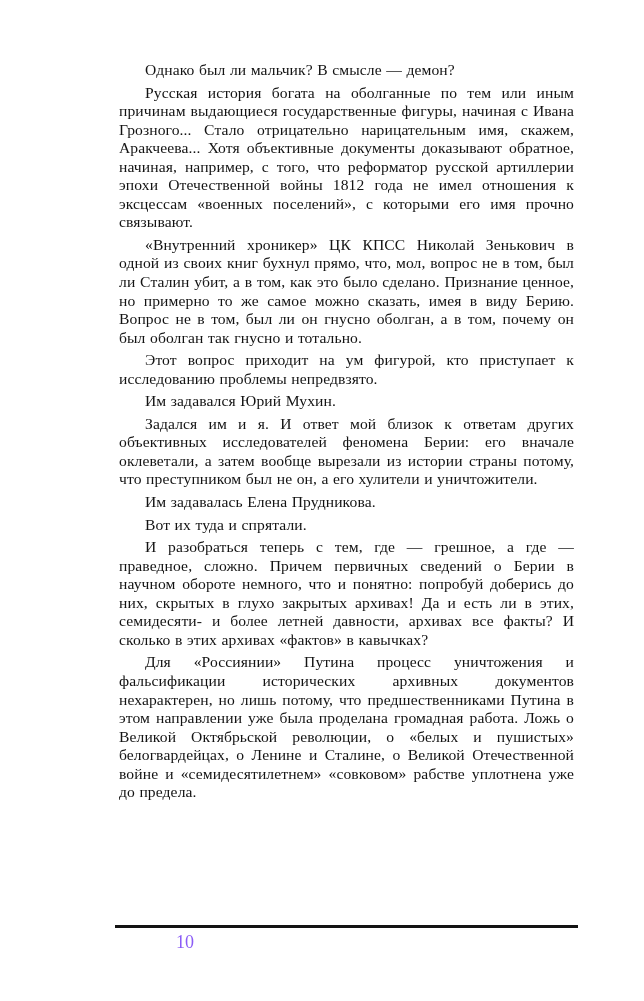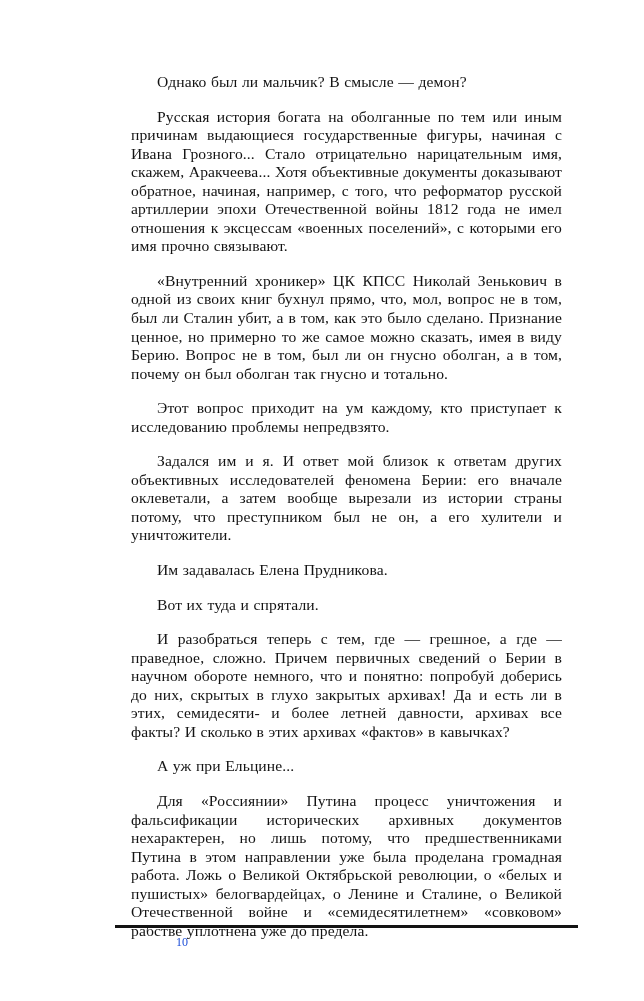--- a/index.html
+++ b/index.html
@@ -16,57 +16,57 @@
     font-family: "Liberation Serif", "DejaVu Serif", serif;
     color: #131313;
   }
   .text-block {
     position: absolute;
     left: 115px;
     top: 57px;
     width: 463px;
   }
   .text-block p {
-    margin: 16px;
+    margin: 4px;
     padding: 0;
     font-size: 15.6px;
     line-height: 18.55px;
     text-align: justify;
     text-indent: 26px;
     letter-spacing: 0.1px;
     word-spacing: 0.5px;
   }
   .footer-rule {
     position: absolute;
     left: 115px;
     top: 925px;
     width: 463px;
     height: 3px;
     background: #131313;
   }
   .page-number {
     position: absolute;
     left: 176px;
     top: 931px;
-    font-size: 12px;
+    font-size: 18px;
     line-height: 22px;
-    color: #1d4ed8;
+    color: #8b5cf6;
   }
 </style>
 </head>
 <body>
 
 <div class="page">
   <div class="text-block">
       <p>Однако был ли мальчик? В смысле — демон?</p>
       <p>Русская история богата на оболганные по тем или иным причинам выдающиеся государственные фигуры, начиная с Ивана Грозного... Стало отрицательно нарицательным имя, скажем, Аракчеева... Хотя объективные документы доказывают обратное, начиная, например, с того, что реформатор русской артиллерии эпохи Отечественной войны 1812 года не имел отношения к эксцессам «военных поселений», с которыми его имя прочно связывают.</p>
       <p>«Внутренний хроникер» ЦК КПСС Николай Зенькович в одной из своих книг бухнул прямо, что, мол, вопрос не в том, был ли Сталин убит, а в том, как это было сделано. Признание ценное, но примерно то же самое можно сказать, имея в виду Берию. Вопрос не в том, был ли он гнусно оболган, а в том, почему он был оболган так гнусно и тотально.</p>
-      <p>Этот вопрос приходит на ум каждому, кто приступает к исследованию проблемы непредвзято.</p>
+      <p>Этот вопрос приходит на ум фигурой, кто приступает к исследованию проблемы непредвзято.</p>
+      <p>Им задавался Юрий Мухин.</p>
       <p>Задался им и я. И ответ мой близок к ответам других объективных исследователей феномена Берии: его вначале оклеветали, а затем вообще вырезали из истории страны потому, что преступником был не он, а его хулители и уничтожители.</p>
       <p>Им задавалась Елена Прудникова.</p>
       <p>Вот их туда и спрятали.</p>
       <p>И разобраться теперь с тем, где — грешное, а где — праведное, сложно. Причем первичных сведений о Берии в научном обороте немного, что и понятно: попробуй доберись до них, скрытых в глухо закрытых архивах! Да и есть ли в этих, семидесяти- и более летней давности, архивах все факты? И сколько в этих архивах «фактов» в кавычках?</p>
-      <p>А уж при Ельцине...</p>
       <p>Для «Россиянии» Путина процесс уничтожения и фальсификации исторических архивных документов нехарактерен, но лишь потому, что предшественниками Путина в этом направлении уже была проделана громадная работа. Ложь о Великой Октябрьской революции, о «белых и пушистых» белогвардейцах, о Ленине и Сталине, о Великой Отечественной войне и «семидесятилетнем» «совковом» рабстве уплотнена уже до предела.</p>
     </div>
   <div class="footer-rule"></div>
   <div class="page-number">10</div>
 </div>
 
 </body></html>

